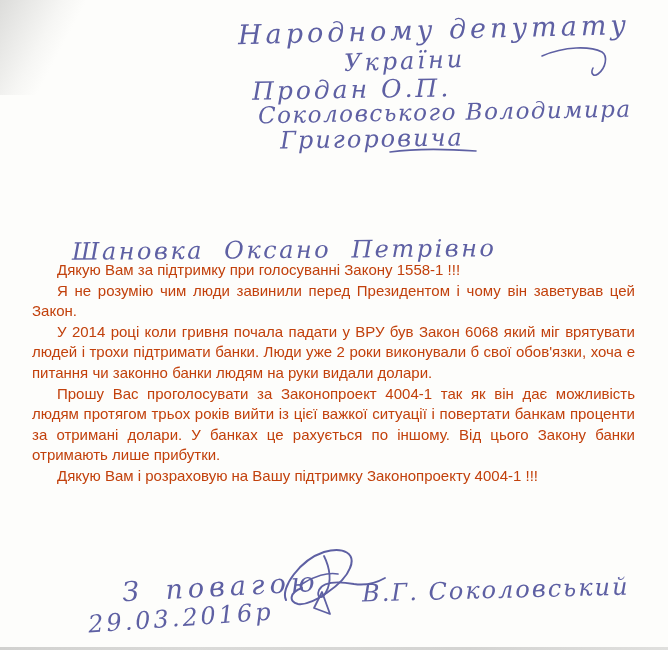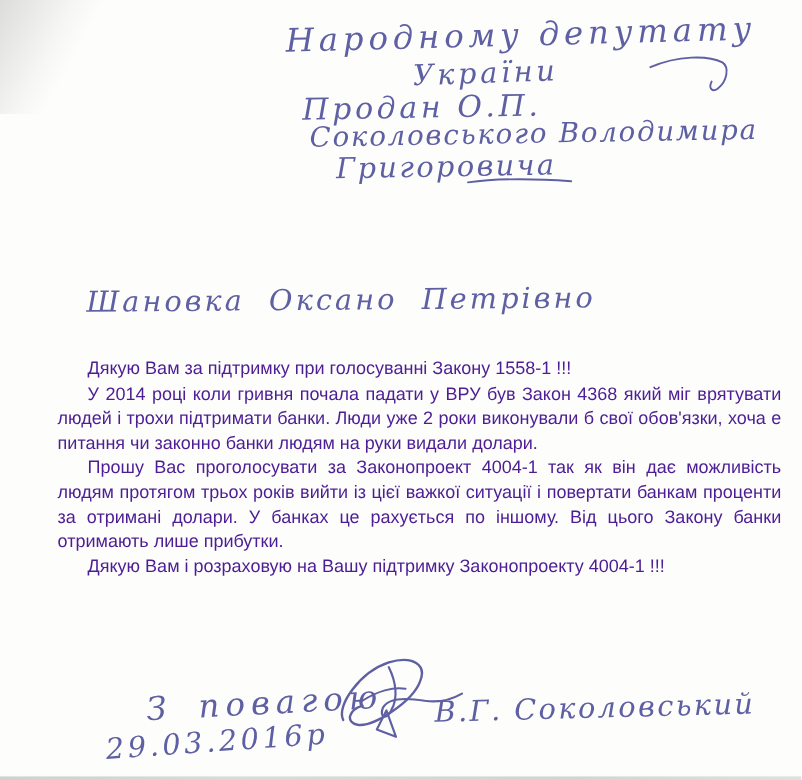--- a/index.html
+++ b/index.html
@@ -54,27 +54,26 @@
   .underline-svg {
     position: absolute;
     top: 146px; left: 388px;
     width: 90px; height: 10px;
   }
 
   .salutation { top: 236px; left: 72px; font-size: 24px; letter-spacing: 2.5px; word-spacing: 10px; transform: rotate(-0.5deg); }
 
   .letter-body {
     position: absolute;
-    top: 260px; left: 48px;
+    top: 260px; left: 32px;
     width: 603px;
-    color: #4c1d95;
+    color: #c2410c;
     font-size: 15px;
     line-height: 20.6px;
     text-align: justify;
-    margin-top: 38px;
   }
   .letter-body p { text-indent: 25px; margin: 0; }
 
   .valediction { top: 571px; left: 122px; font-size: 27px; letter-spacing: 5px; word-spacing: 8px; transform: rotate(-3deg); }
 
   .signature-svg {
     position: absolute;
     top: 548px; left: 272px;
     width: 115px; height: 72px;
   }
@@ -103,21 +102,22 @@
     <div class="hand recipient-line-5">Григоровича</div>
     <svg class="underline-svg" viewBox="0 0 90 10">
       <path d="M 2 6 C 30 2, 60 3, 88 5" stroke-width="1.6"></path>
     </svg>
   </div>
 
   <div class="hand salutation">Шановка Оксано Петрівно</div>
 
   <div class="letter-body">
     <p>Дякую Вам за підтримку при голосуванні Закону 1558-1 !!!</p>
-    <p>У 2014 році коли гривня почала падати у ВРУ був Закон 4368 який міг врятувати людей і трохи підтримати банки. Люди уже 2 роки виконували б свої обов'язки, хоча е питання чи законно банки людям на руки видали долари.</p>
+    <p>Я не розумію чим люди завинили перед Президентом і чому він заветував цей Закон.</p>
+    <p>У 2014 році коли гривня почала падати у ВРУ був Закон 6068 який міг врятувати людей і трохи підтримати банки. Люди уже 2 роки виконували б свої обов'язки, хоча е питання чи законно банки людям на руки видали долари.</p>
     <p>Прошу Вас проголосувати за Законопроект 4004-1 так як він дає можливість людям протягом трьох років вийти із цієї важкої ситуації і повертати банкам проценти за отримані долари. У банках це рахується по іншому. Від цього Закону банки отримають лише прибутки.</p>
     <p>Дякую Вам і розраховую на Вашу підтримку Законопроекту 4004-1 !!!</p>
   </div>
 
   <div>
     <div class="hand valediction">З повагою</div>
 
     <svg class="signature-svg" viewBox="0 0 115 72">
       <path d="M 14 52 C 8 40, 28 12, 52 4 C 72 -2, 84 6, 78 20 C 72 36, 40 58, 26 56 C 16 54, 18 44, 30 40" stroke-width="2"></path>
       <path d="M 52 8 C 58 20, 60 34, 54 44 C 50 52, 44 50, 47 42 C 52 32, 70 34, 82 36 C 96 38, 106 34, 113 30" stroke-width="1.8"></path>

